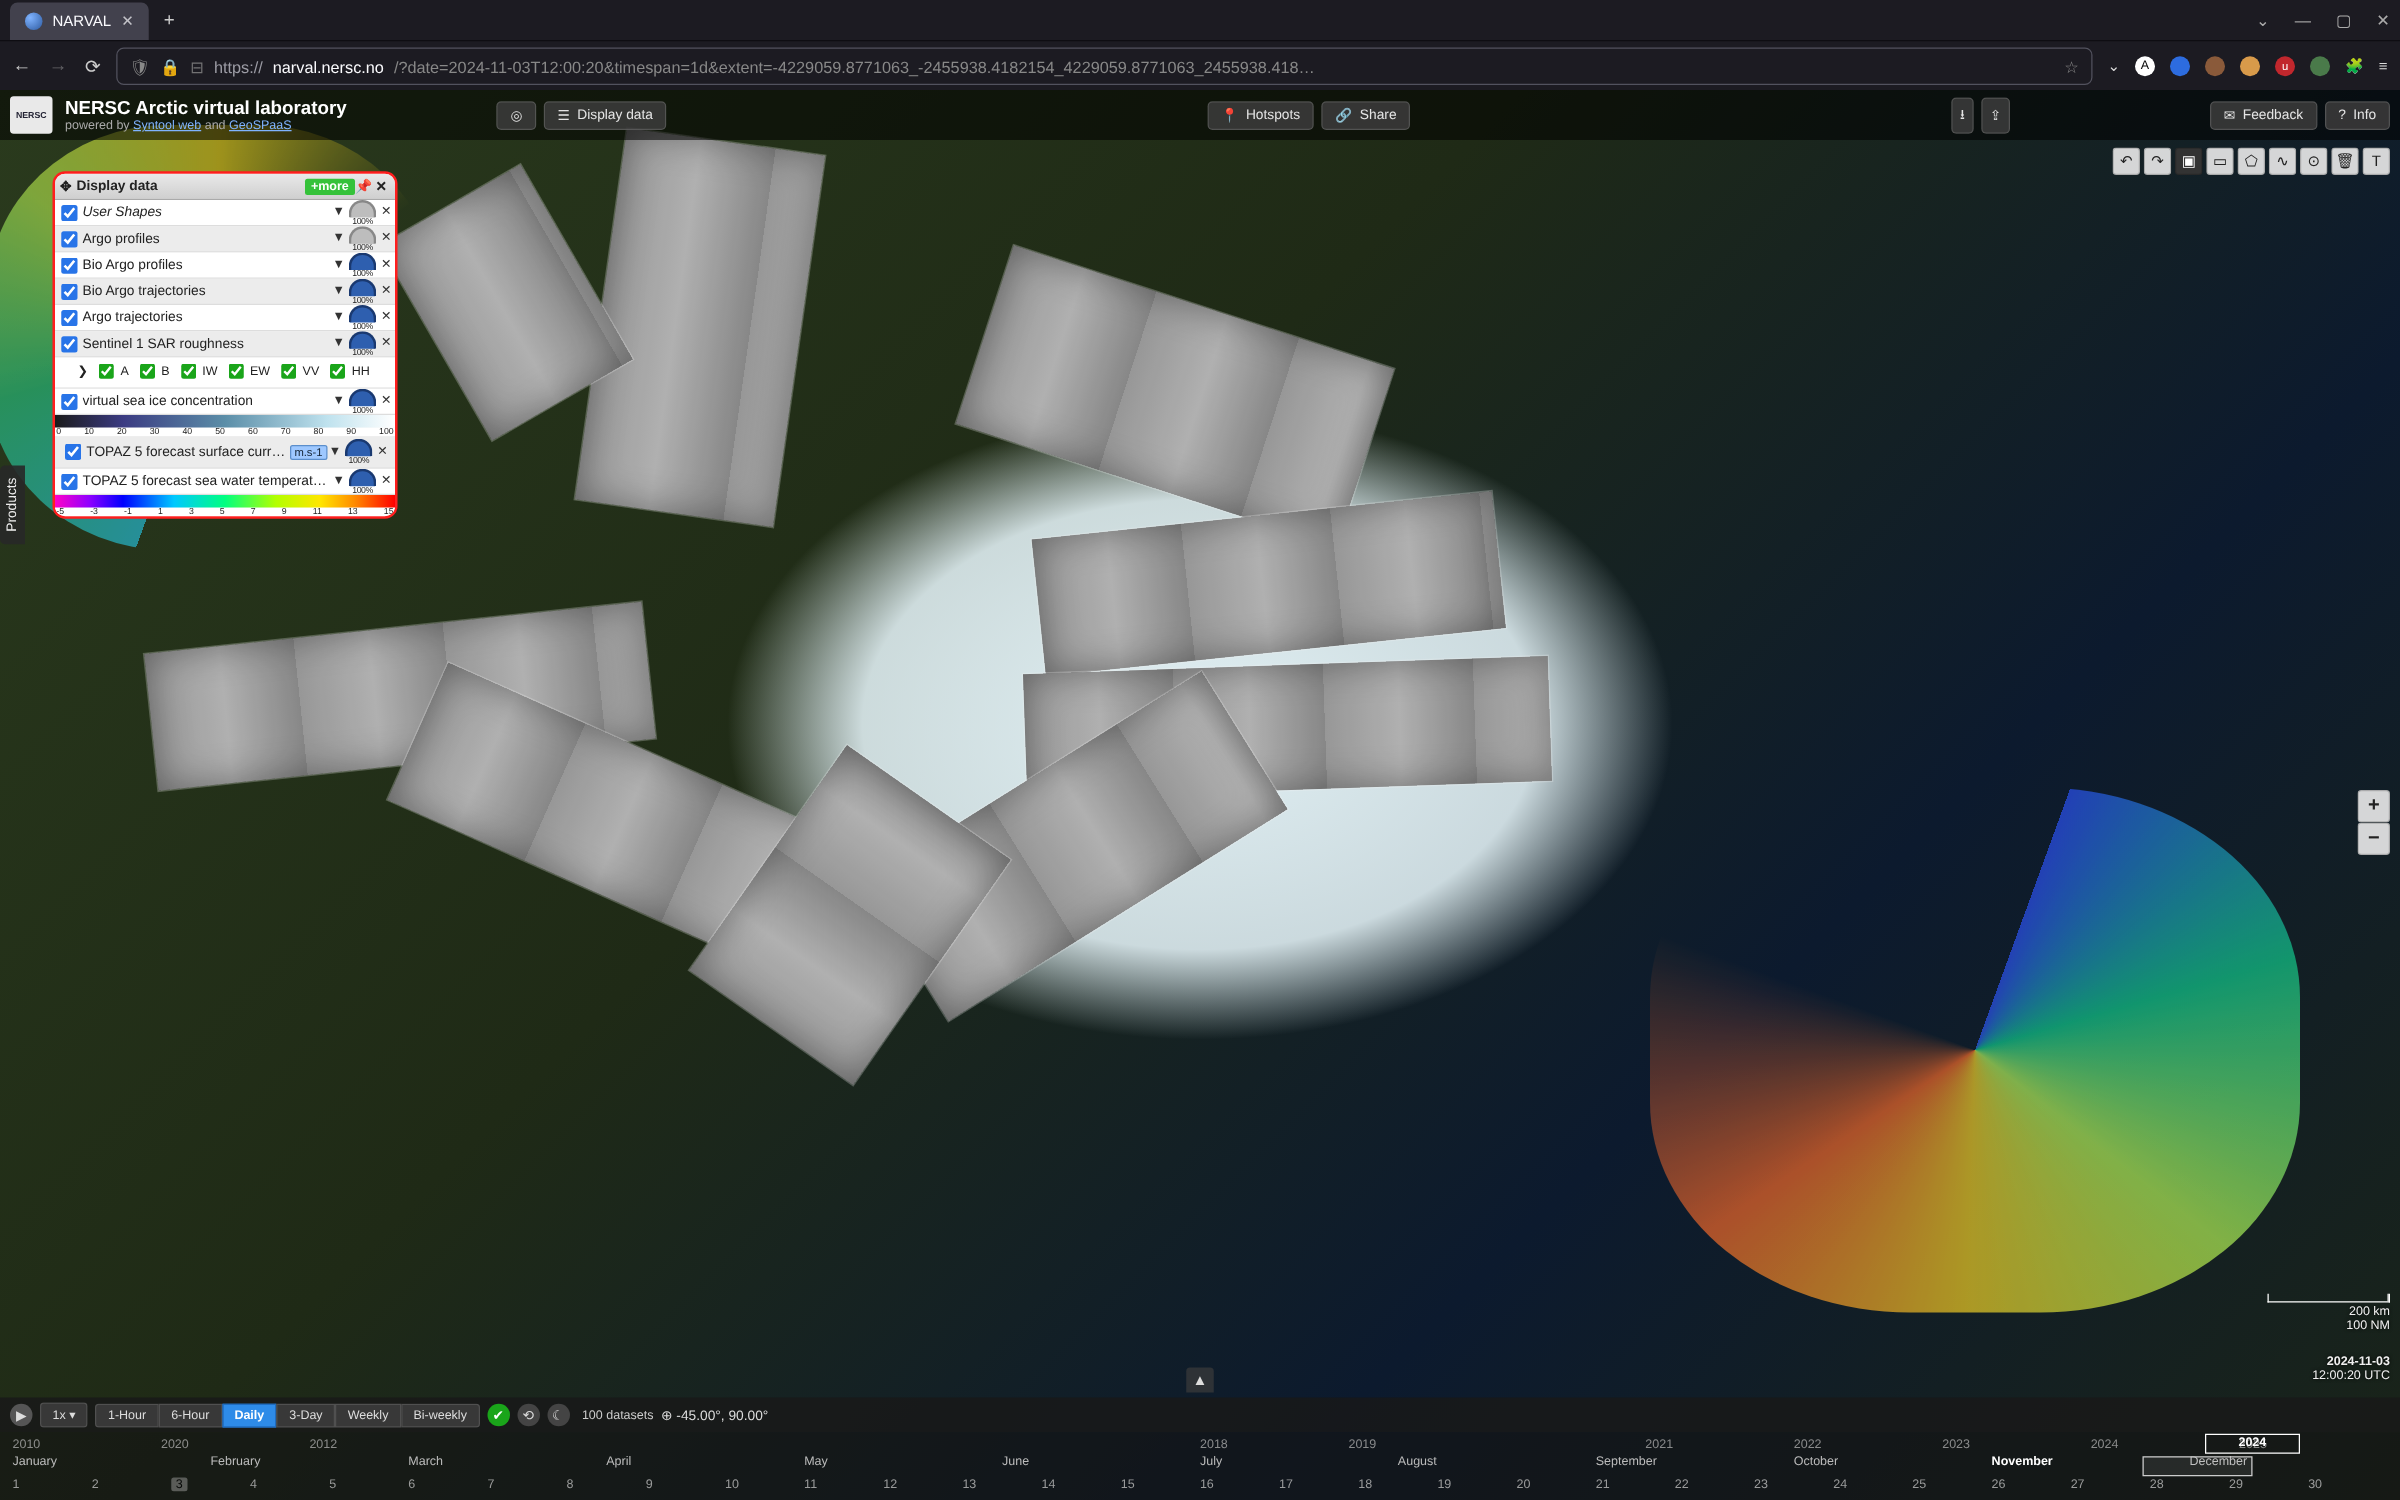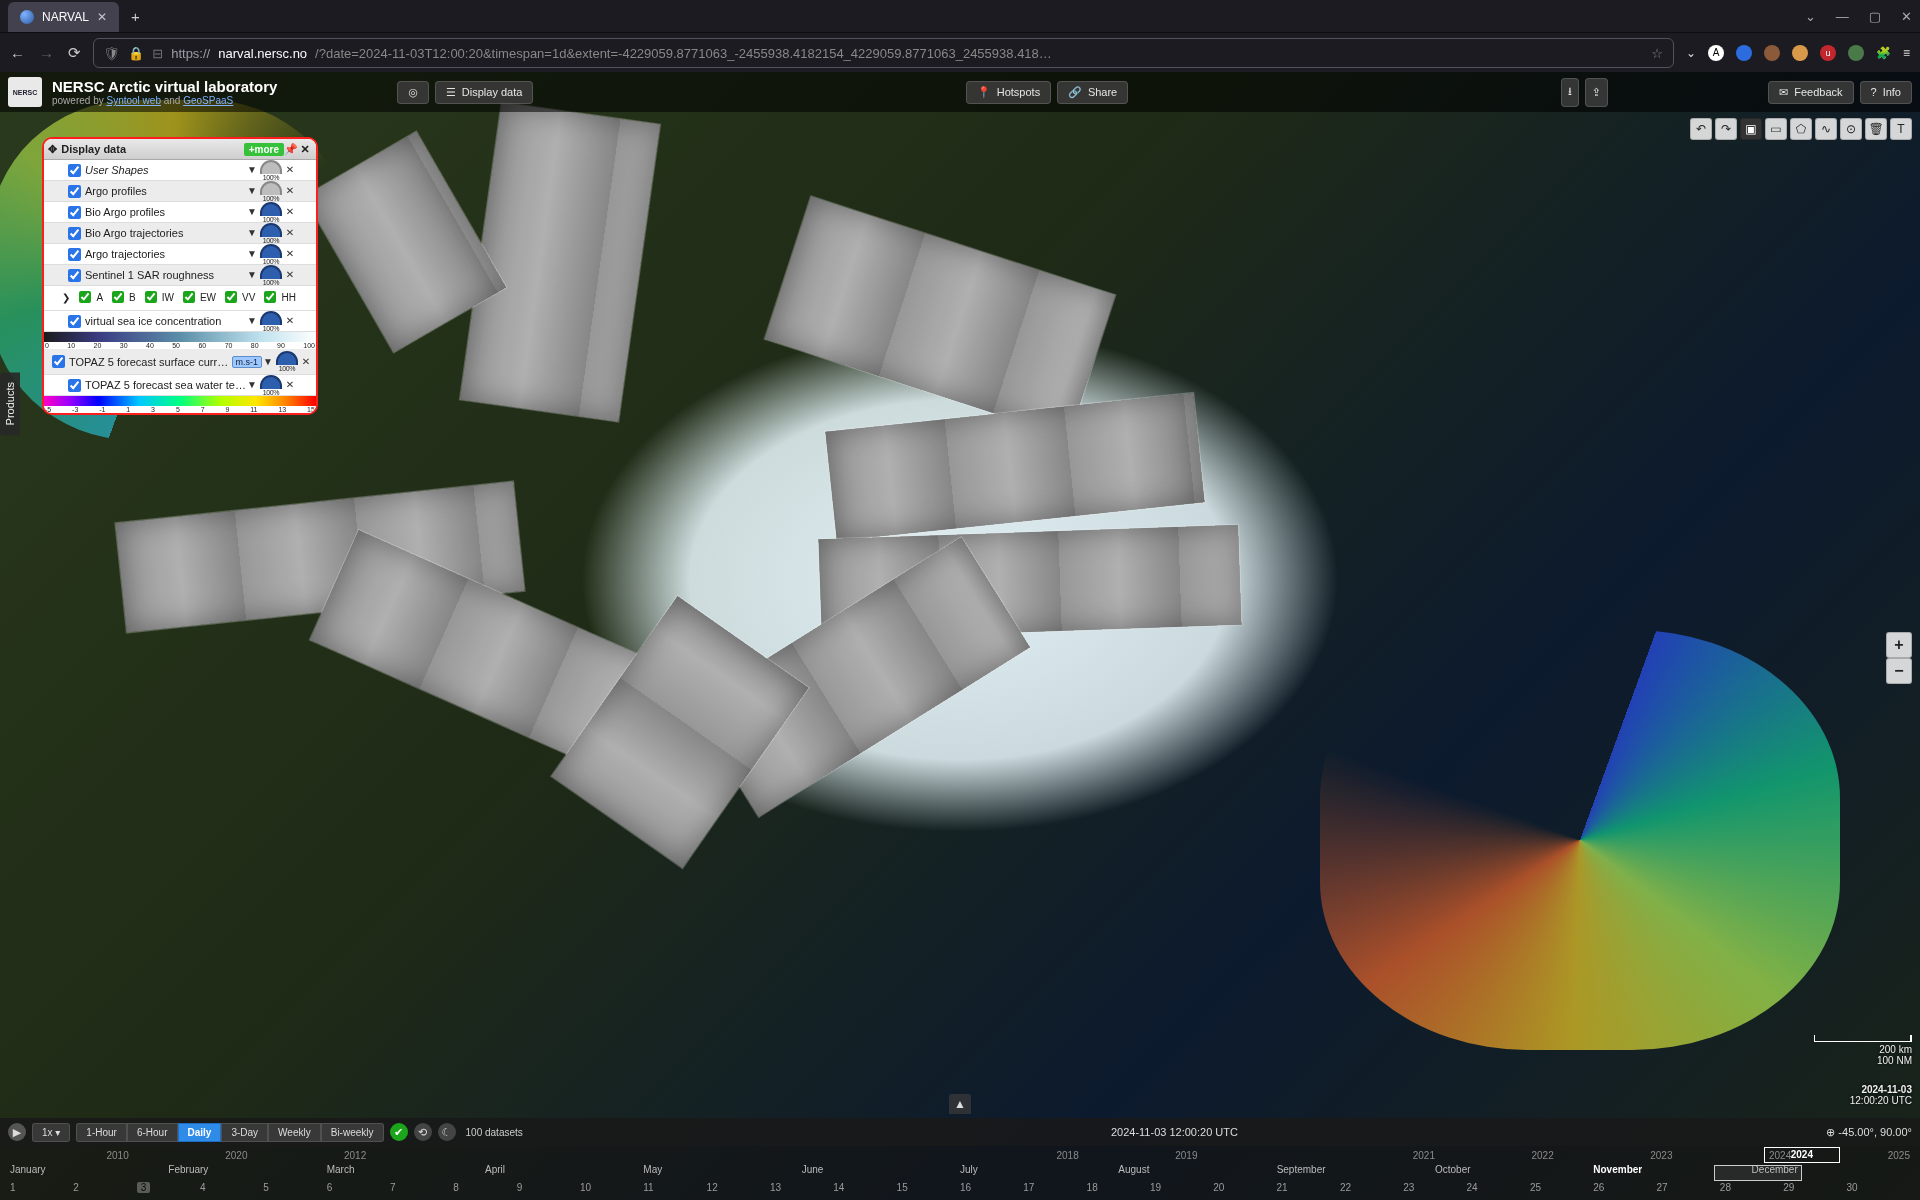--- a/index.html
+++ b/index.html
@@ -32,21 +32,21 @@
 .btn{background:rgba(60,60,60,.85);border:1px solid rgba(255,255,255,.15);border-radius:4px;padding:4px 10px;color:#e5e5e5;font-size:11px;display:inline-flex;align-items:center;gap:6px;cursor:pointer}
 .btnrow{display:flex;gap:6px}
 .spacer{flex:1}
 
 .products-tab{position:absolute;left:0;top:300px;background:rgba(40,40,40,.9);color:#eee;padding:10px 4px;writing-mode:vertical-rl;transform:rotate(180deg);font-size:11px;border-radius:0 4px 4px 0;cursor:pointer;z-index:5}
 
 .panel{position:absolute;top:65px;left:42px;width:272px;background:#f4f4f4;border:2px solid #ff1e1e;border-radius:10px;overflow:hidden;z-index:6;font-size:11px;color:#222}
 .panel-hd{background:#d0d0d0;background:linear-gradient(#e9e9e9,#cfcfcf);height:20px;display:flex;align-items:center;padding:0 4px;font-weight:bold;border-bottom:1px solid #aaa}
 .panel-hd .more{margin-left:auto;background:#35c23a;color:#fff;font-size:10px;font-weight:bold;border-radius:2px;padding:1px 5px;display:inline-flex;align-items:center}
 .pin{width:14px;text-align:center;font-weight:bold}
-.row{display:flex;align-items:center;height:20px;padding:0 20px;border-bottom:1px solid #ddd;background:#fff}
+.row{display:flex;align-items:center;height:20px;padding:0 1px;border-bottom:1px solid #ddd;background:#fff}
 .row.alt{background:#ececec}
 .row .cb{width:13px;height:13px;margin-right:4px;accent-color:#2874e8}
 .row .name{flex:1;white-space:nowrap;overflow:hidden;text-overflow:ellipsis}
 .row .ctrls{display:flex;align-items:center;gap:2px}
 .ic{width:12px;height:12px;display:inline-block;text-align:center;line-height:12px;font-size:10px;color:#333}
 .arc{width:18px;height:12px;border-top-left-radius:18px;border-top-right-radius:18px;border:2px solid #333;border-bottom:none;position:relative}
 .arc.blue{background:#2e5faf;border-color:#1a3970}
 .arc.grey{background:#bdbdbd;border-color:#888}
 .pct{font-size:7px;letter-spacing:-.4px}
 .subrow{display:flex;align-items:center;gap:5px;padding:2px 4px 4px 18px;background:#fff;border-bottom:1px solid #ddd;font-size:10px}
@@ -73,21 +73,21 @@
 .pill{background:rgba(60,60,60,.9);border:1px solid rgba(255,255,255,.12);border-radius:3px;padding:3px 9px;font-size:10px;color:#ddd;cursor:pointer}
 .pill.active{background:#2e8be8;color:#fff;border-color:#1f6bbf}
 .circle{width:18px;height:18px;border-radius:50%;background:#444;display:flex;align-items:center;justify-content:center;font-size:11px;cursor:pointer}
 .circle.green{background:#1aa51a;color:#fff}
 .dslabel{color:#ccc;font-size:10px;margin-left:4px}
 .centerdate{flex:1;text-align:center;color:#ddd;font-size:11px}
 .coords{color:#ddd;font-size:11px}
 
 .timeline{position:absolute;bottom:0;left:0;right:0;height:54px;background:rgba(20,20,20,.65);z-index:4;overflow:hidden;font-size:10px;color:#bbb}
 .years{display:flex;height:18px;align-items:center;padding:0 10px;position:relative}
-.years span{flex:1;text-align:right;opacity:.7}
+.years span{flex:1;text-align:left;opacity:.7}
 .yrbox{position:absolute;right:80px;top:1px;border:1px solid #fff;padding:0 26px;height:14px;line-height:14px;color:#fff;font-weight:bold}
 .months{display:flex;height:18px;padding:0 10px}
 .months span{flex:1}
 .days{display:flex;height:18px;padding:0 10px}
 .days span{flex:1;text-align:left;opacity:.8}
 .daysel{background:rgba(255,255,255,.45);border-radius:2px;color:#000;padding:0 4px;display:inline-block}
 .novbar{position:absolute;right:118px;top:19px;width:86px;height:14px;border:1px solid #ccc;background:rgba(255,255,255,.08)}
 .uparrow{position:absolute;bottom:86px;left:50%;transform:translateX(-50%);width:22px;height:20px;background:rgba(60,60,60,.7);border-radius:3px 3px 0 0;text-align:center;line-height:20px;color:#ddd;z-index:4;cursor:pointer}
 </style>
 </head>
@@ -398,21 +398,20 @@
         <div class="pill" style="border-radius: 0px;">6-Hour</div>
         <div class="pill active" style="border-radius: 0px; font-weight: bold;">Daily</div>
         <div class="pill" style="border-radius: 0px;">3-Day</div>
         <div class="pill" style="border-radius: 0px;">Weekly</div>
         <div class="pill" style="border-radius: 0px 3px 3px 0px;">Bi-weekly</div>
       </div>
     <div class="circle green">✔</div>
     <div class="circle">⟲</div>
     <div class="circle">☾</div>
     <div class="dslabel">100 datasets</div>
-    <div class="centerdate">2024-11-03 12:00:20 UTC</div>
     <div class="coords">⊕ -45.00°,  90.00°</div>
   </div>
 
   <div class="timeline">
     <div class="years" id="years">
         <span>2010</span>
         <span>2020</span>
         <span>2012</span>
         <span></span>
         <span></span>

